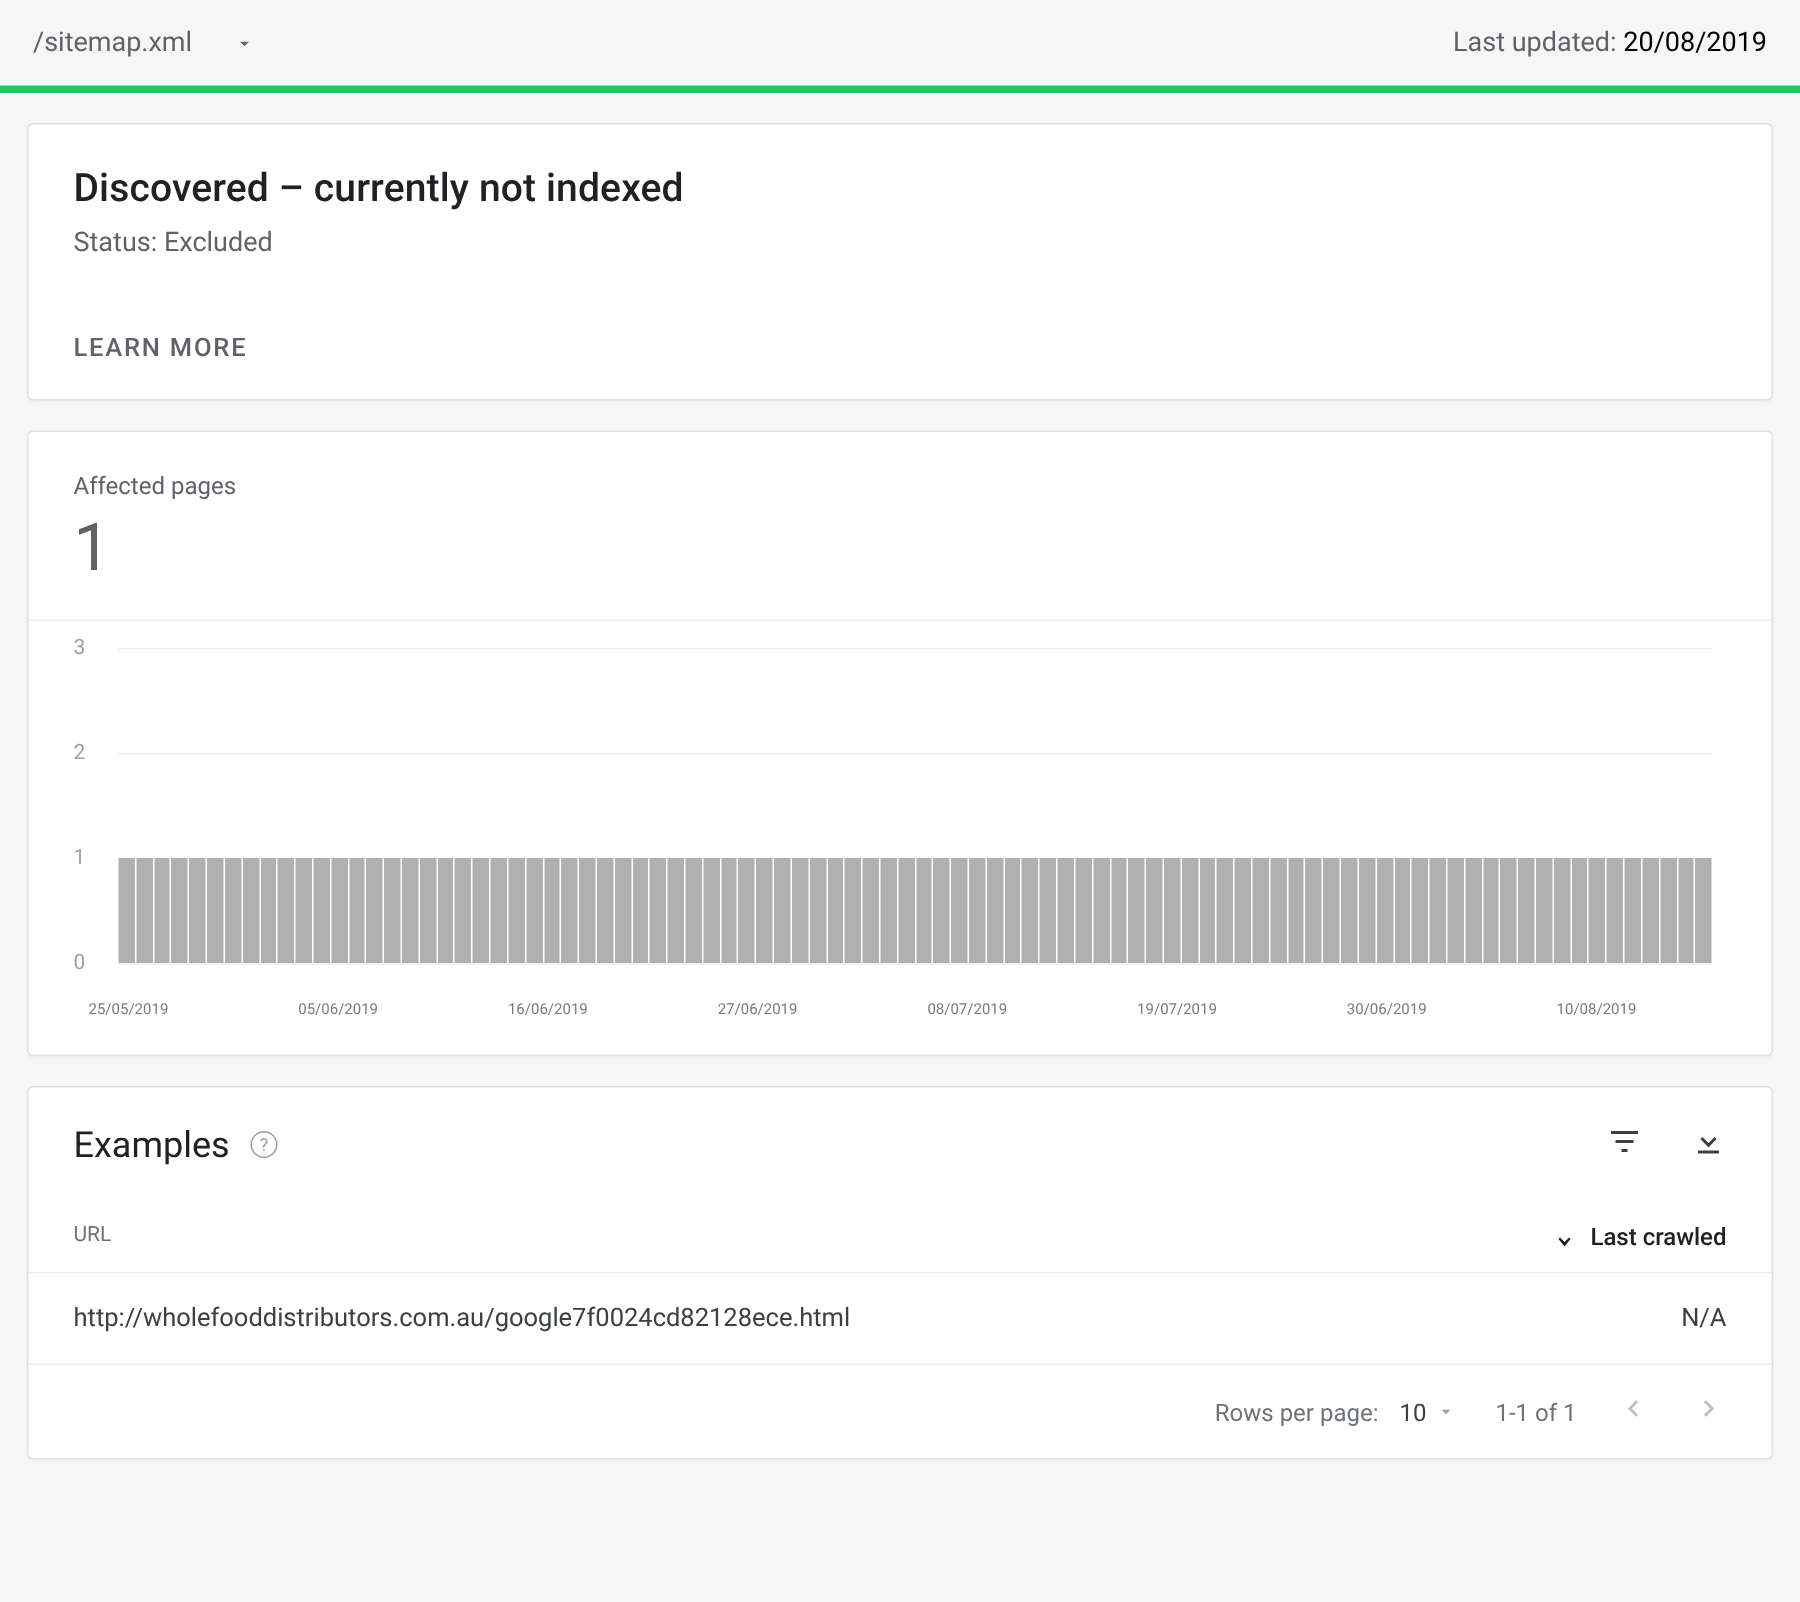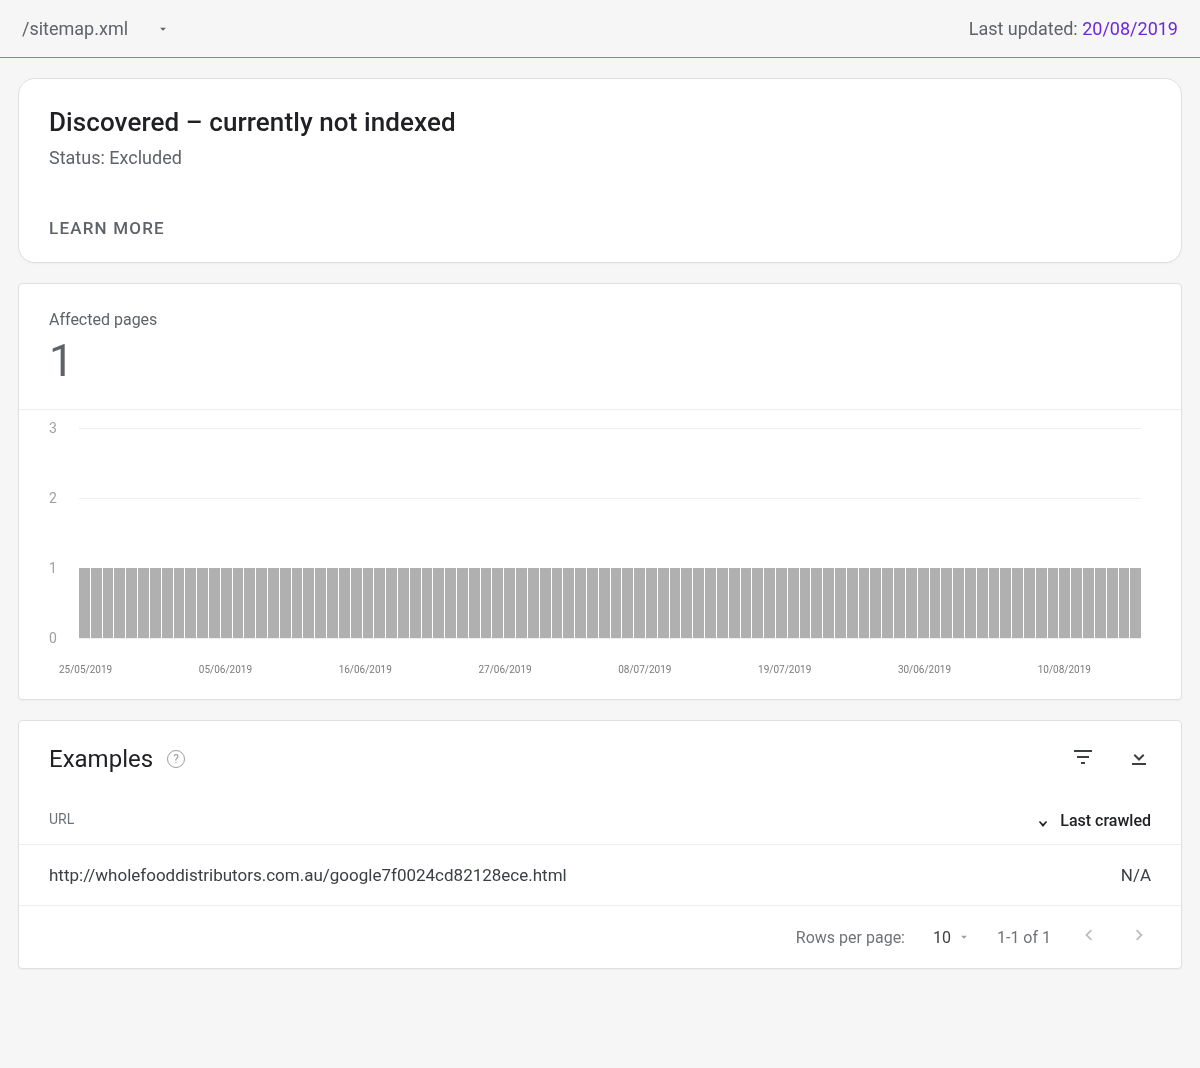--- a/index.html
+++ b/index.html
@@ -7,45 +7,45 @@
     font-family: Roboto, "Helvetica Neue", Arial, sans-serif;
     background: #f6f6f6;
     color: #202124;
     width: 1200px;
   }
   .topbar {
     display: flex;
     justify-content: space-between;
     align-items: center;
     padding: 18px 22px 18px 22px;
-    border-bottom: 1px solid #22c55e;
+    border-bottom: 5px solid #22c55e;
   }
   .dropdown {
     display: flex;
     align-items: center;
     gap: 28px;
     font-size: 18px;
     color: #5f6368;
     cursor: pointer;
   }
   .dropdown svg { fill: #5f6368; }
   .last-updated {
     font-size: 18px;
     color: #5f6368;
   }
-  .last-updated .date { color: #6d28d9; }
+  .last-updated .date { color: #000000; }
   .content { padding: 20px 18px; }
   .card {
     background: #fff;
     border: 1px solid #e0e0e0;
     border-radius: 4px;
     margin-bottom: 20px;
     box-shadow: 0 1px 2px rgba(0,0,0,0.04);
   }
-  .status-card { padding: 28px 30px 24px 30px; border-radius: 17px; }
+  .status-card { padding: 28px 30px 24px 30px; }
   .status-title {
     font-size: 26px;
     font-weight: 500;
     color: #202124;
     margin-bottom: 10px;
     letter-spacing: 0.1px;
   }
   .status-sub {
     font-size: 18px;
     color: #5f6368;
@@ -184,21 +184,21 @@
     justify-content: flex-end;
     align-items: center;
     gap: 26px;
     padding: 18px 30px;
     font-size: 16px;
     color: #6f7377;
   }
   .rows-per {
     display: flex;
     align-items: center;
-    gap: 28px;
+    gap: 14px;
   }
   .rows-per .val { color: #3c4043; display:flex; align-items:center; gap:6px;}
   .rows-per svg { fill: #9e9e9e; }
   .range { color: #6f7377; }
   .pager { display: flex; gap: 30px; }
   .pager .btn { cursor: pointer; }
   .pager svg { fill: #bdbdbd; }
   .icon-btn { cursor: pointer; }
 </style>
 </head>

